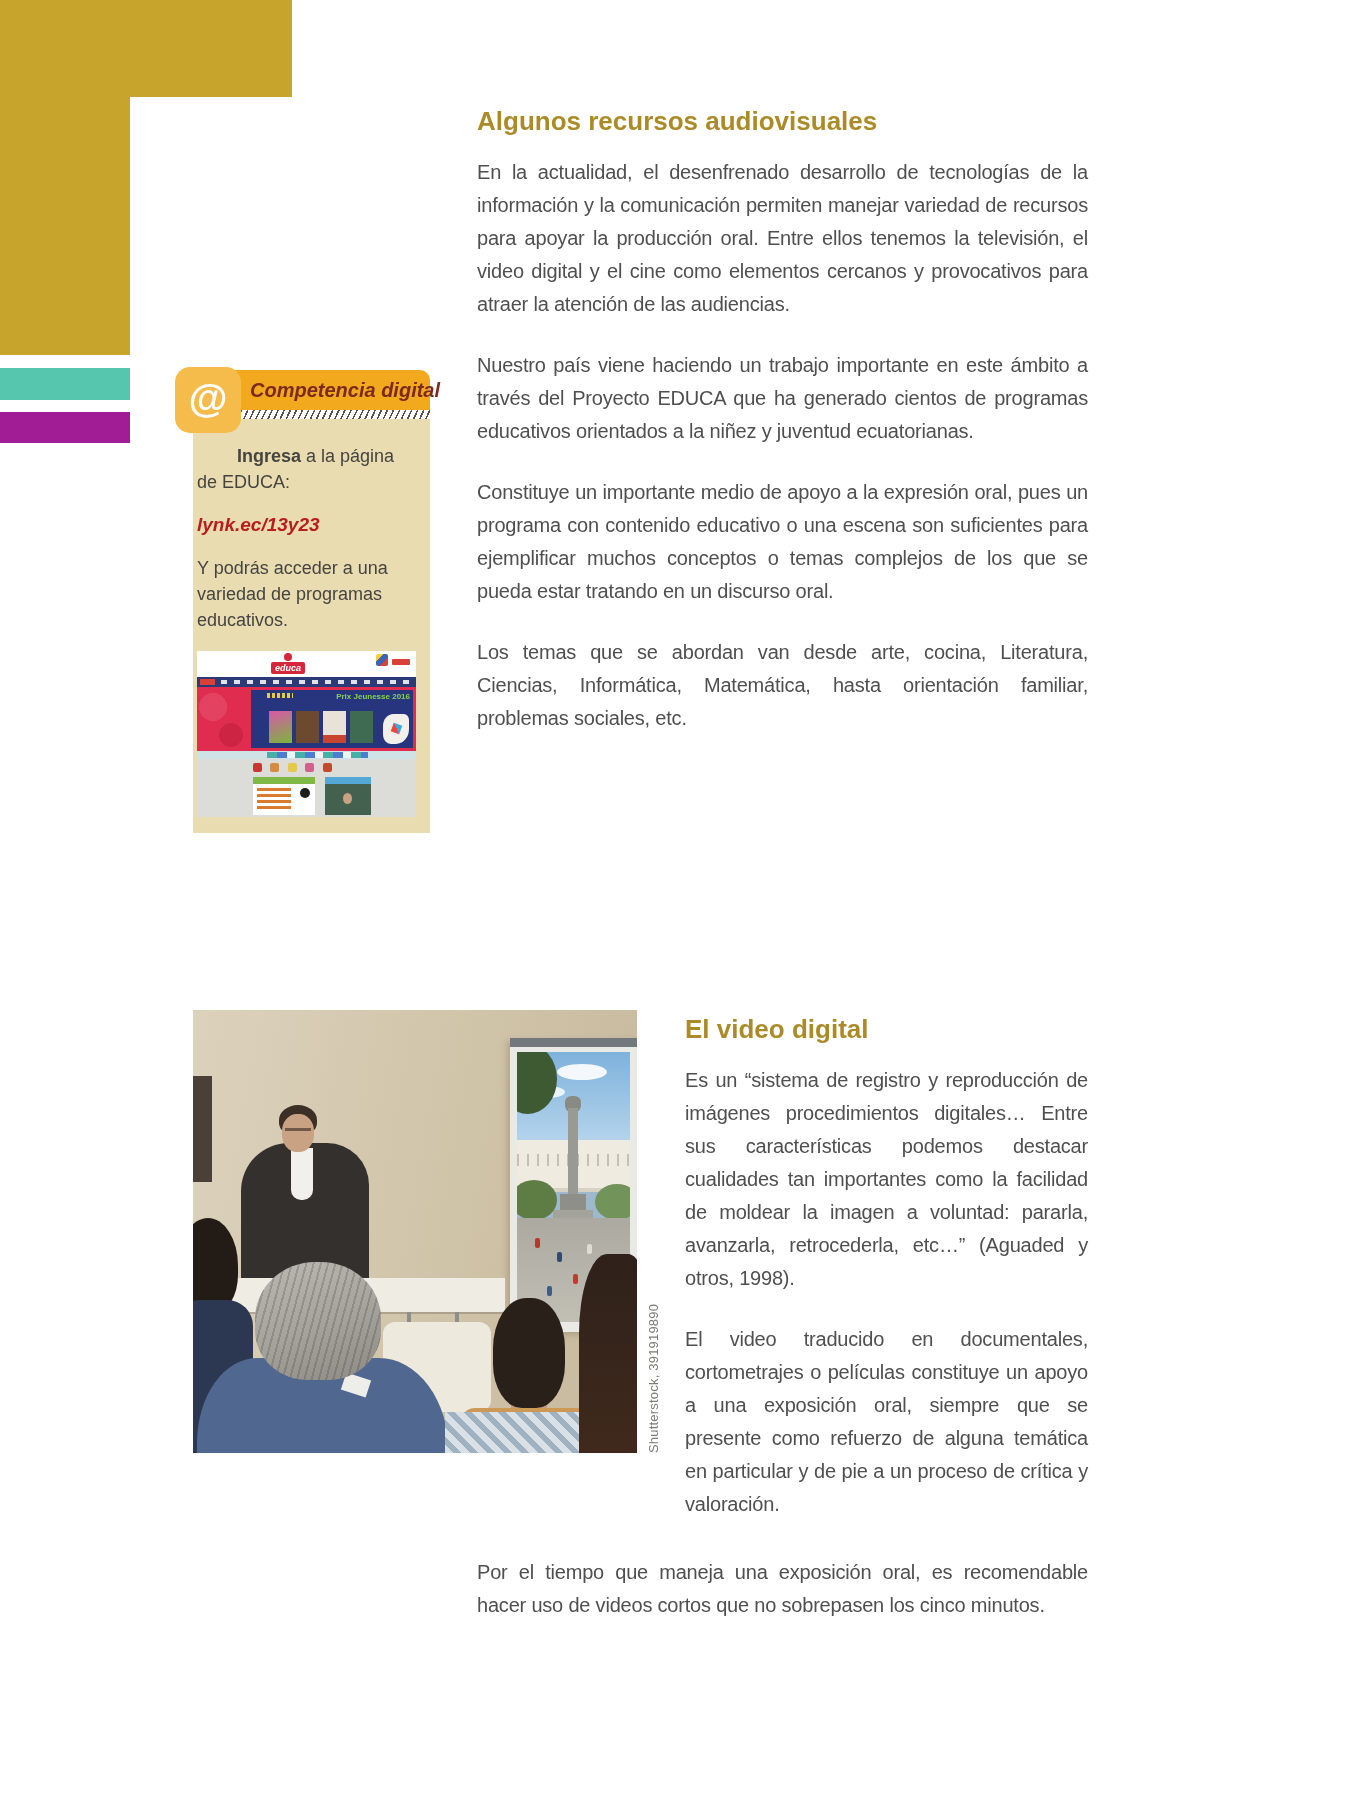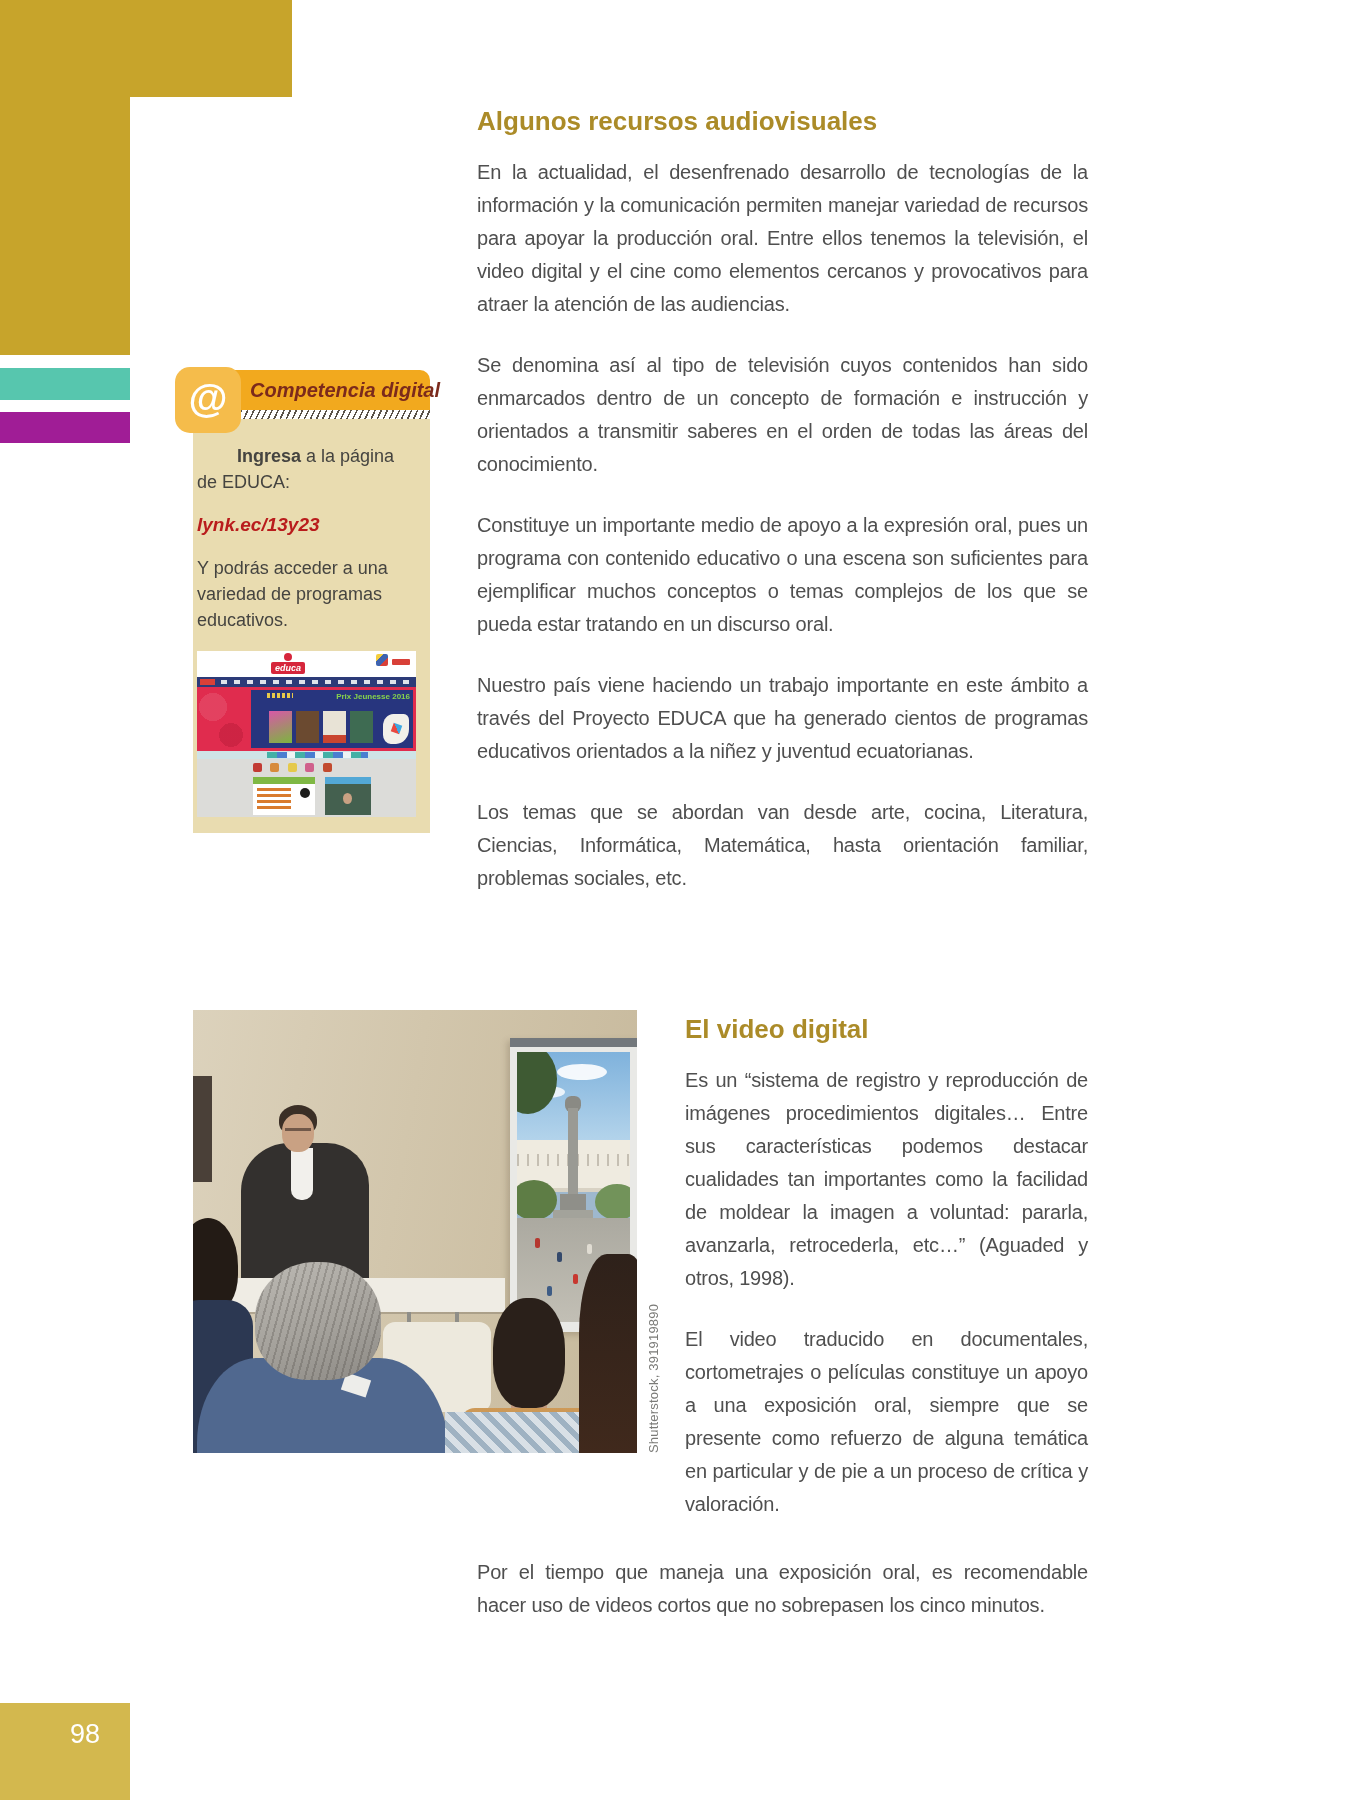--- a/index.html
+++ b/index.html
@@ -145,23 +145,20 @@
 </style>
 </head>
 <body>
 
 <div class="page">
 
   <div class="deco-gold-top"></div>
   <div class="deco-gold-left"></div>
   <div class="deco-teal"></div>
   <div class="deco-magenta"></div>
-  <div class="pagenum-block">
-    <span>98</span>
-  </div>
 
   <aside class="digital-box">
     <div class="db-header">
       <div class="at-tile">
         <span>@</span>
       </div>
       <span class="db-title">Competencia digital</span>
     </div>
     <div class="db-hatch"></div>
     <div class="db-body">
@@ -217,23 +214,22 @@
           </div>
         </div>
       </div>
     </div>
   </aside>
 
   <div class="main-col">
     <h2 class="sec">Algunos recursos audiovisuales</h2>
     <p class="body">En la actualidad, el desenfrenado desarrollo de tecnologías de la información y la comunicación permiten manejar variedad de recursos para apoyar la producción oral. Entre ellos tenemos la televisión, el video digital y el cine como elementos cercanos y provocativos para atraer la atención de las audiencias.</p>
 
-    <p class="body">Se denomina así al tipo de televisión cuyos contenidos han sido enmarcados dentro de un concepto de formación e instrucción y orientados a transmitir saberes en el orden de todas las áreas del conocimiento.</p>
+    <p class="body">Nuestro país viene haciendo un trabajo importante en este ámbito a través del Proyecto EDUCA que ha generado cientos de programas educativos orientados a la niñez y juventud ecuatorianas.</p>
     <p class="body">Constituye un importante medio de apoyo a la expresión oral, pues un programa con contenido educativo o una escena son suficientes para ejemplificar muchos conceptos o temas complejos de los que se pueda estar tratando en un discurso oral.</p>
-    <p class="body">Nuestro país viene haciendo un trabajo importante en este ámbito a través del Proyecto EDUCA que ha generado cientos de programas educativos orientados a la niñez y juventud ecuatorianas.</p>
     <p class="body">Los temas que se abordan van desde arte, cocina, Literatura, Ciencias, Informática, Matemática, hasta orientación familiar, problemas sociales, etc.</p>
   </div>
 
   <div class="photo">
     <div class="ph-frame-left"></div>
 
     <div class="ph-torso"></div>
     <div class="ph-shirt"></div>
     <div class="ph-hair"></div>
     <div class="ph-face"></div>

